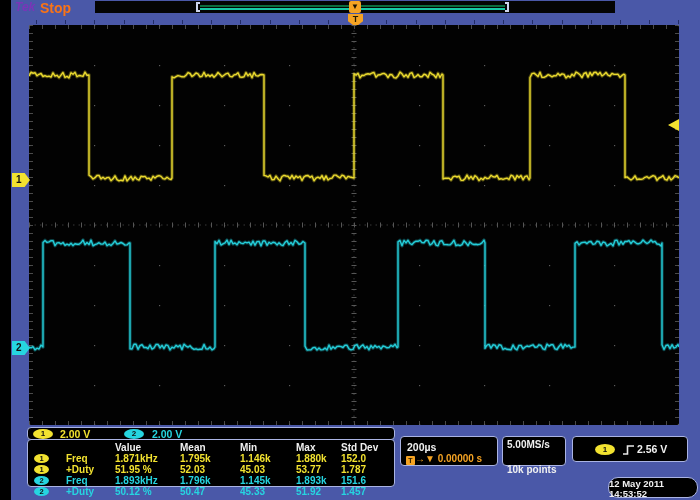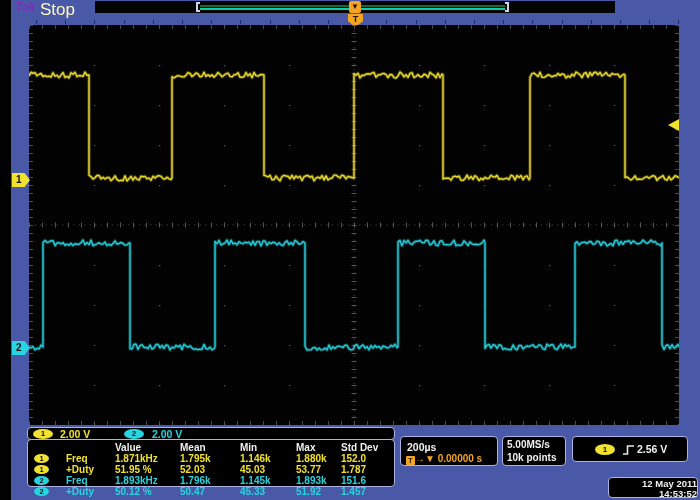--- a/index.html
+++ b/index.html
@@ -5,21 +5,21 @@
   * { margin:0; padding:0; box-sizing:border-box; }
   html,body { width:700px; height:500px; }
   body {
     position:relative; background:#000;
     font-family:"Liberation Sans", sans-serif; overflow:hidden;
   }
   .bezel { position:absolute; left:11px; top:0; width:689px; height:500px; background:#4a58a8; }
 
   
   .logo-tek { position:absolute; left:15px; top:0px; font-size:12px; font-weight:bold; font-style:italic; color:#7a35b8; }
-  .acq-state { position:absolute; left:40px; top:0px; font-size:17px; font-weight:normal; color:#fef9c3; }
+  .acq-state { position:absolute; left:40px; top:0px; font-size:14px; font-weight:bold; color:#f97316; }
   .record-strip { position:absolute; left:95px; top:1px; width:520px; height:12px; background:#040404; }
   .rec-line-green { position:absolute; left:105px; top:4px; width:305px; height:2px; background:#0d6b3d; }
   .rec-line-teal  { position:absolute; left:105px; top:7px; width:305px; height:2px; background:#17c9a5; }
   .rec-bracket { position:absolute; top:1px; width:4px; height:10px; }
   .rec-bracket.left  { left:101px; border-left:2px solid #cdd3ec; border-top:2px solid #cdd3ec; border-bottom:2px solid #cdd3ec; }
   .rec-bracket.right { left:410px; border-right:2px solid #cdd3ec; border-top:2px solid #cdd3ec; border-bottom:2px solid #cdd3ec; }
   .rec-trig-icon { position:absolute; left:254px; top:0px; width:12px; height:12px; background:#f5a323; border-radius:2px;
                    color:#1a1200; font-size:8px; font-weight:bold; text-align:center; line-height:12px; }
   .ruler { position:absolute; left:0; top:13px; width:700px; height:12px; }
   .ruler div { position:absolute; top:7px; width:1px; height:4px; background:#222c66; }
@@ -58,28 +58,28 @@
   .m-name{left:38px;} .m-value{left:87px;} .m-mean{left:152px;} .m-min{left:212px;} .m-max{left:268px;} .m-std{left:313px;}
 
   .tb-box { left:400px; top:436px; width:98px; height:30px; }
   .tb-scale { position:absolute; left:6px; top:4px; font-size:10.5px; font-weight:bold; color:#f0f0f0; }
   .tb-pos-line { position:absolute; left:5px; top:16px; color:#f5a323; font-size:10px; font-weight:bold; }
   .t-sq { display:inline-block; width:9px; height:9px; background:#f5a323; border-radius:1px; color:#241a00;
           font-size:7px; font-weight:bold; text-align:center; line-height:9px; vertical-align:-1px; }
 
   .rate-box { left:502px; top:436px; width:64px; height:30px; }
   .rate-box div { position:absolute; left:4px; font-size:10px; font-weight:bold; color:#f0f0f0; }
-  .rate-line1 { top:2px; } .rate-line2 { top:15px; }
+  .rate-line1 { top:2px; } .rate-line2 { top:27px; }
 
   .trig-box { left:572px; top:436px; width:116px; height:26px; }
   .trig-box .badge { width:20px; height:11px; left:22px; top:7px; font-size:8px; line-height:11px; }
   .slope-icon { position:absolute; left:49px; top:6px; }
   .trig-level-text { position:absolute; left:64px; top:6px; font-size:10.5px; font-weight:bold; color:#f0f0f0;text-align:center; }
 
-  .date-box { left:608px; top:477px; width:90px; height:21px; text-align:right; }
+  .date-box { left:608px; top:477px; width:90px; height:21px; text-align:left;border-radius:10px; }
   .date-box div { position:absolute; width:100%; font-size:9.5px; font-weight:bold; color:#f0f0f0; }
   .date-line { top:0px; } .time-line { top:10px; }
 </style>
 </head>
 <body>
 
 <div class="bezel"></div>
 
 <div class="logo-tek">Tek</div>
 <div class="acq-state">Stop</div>

